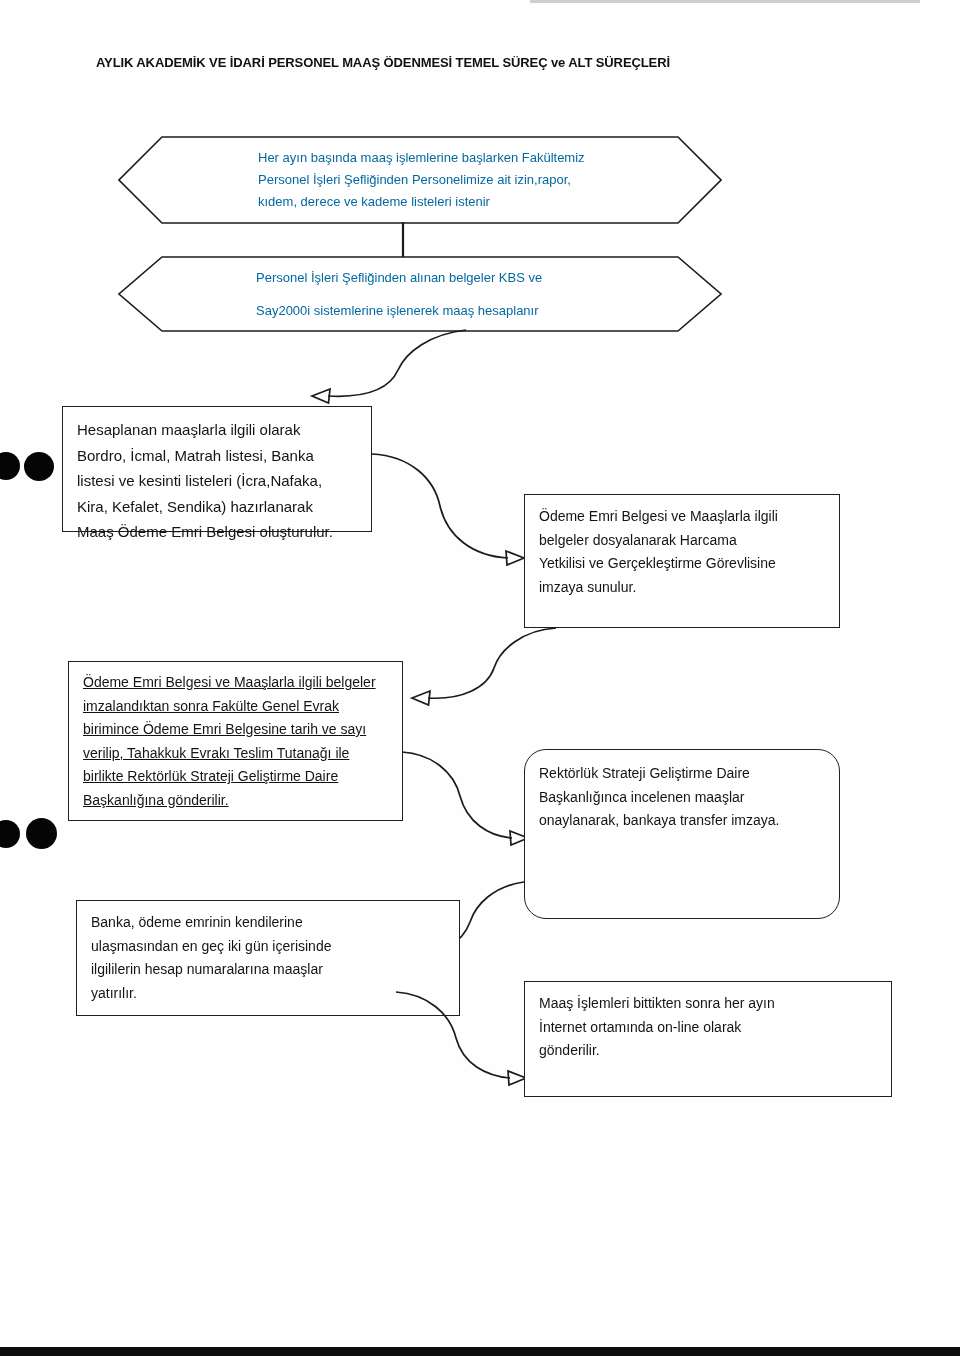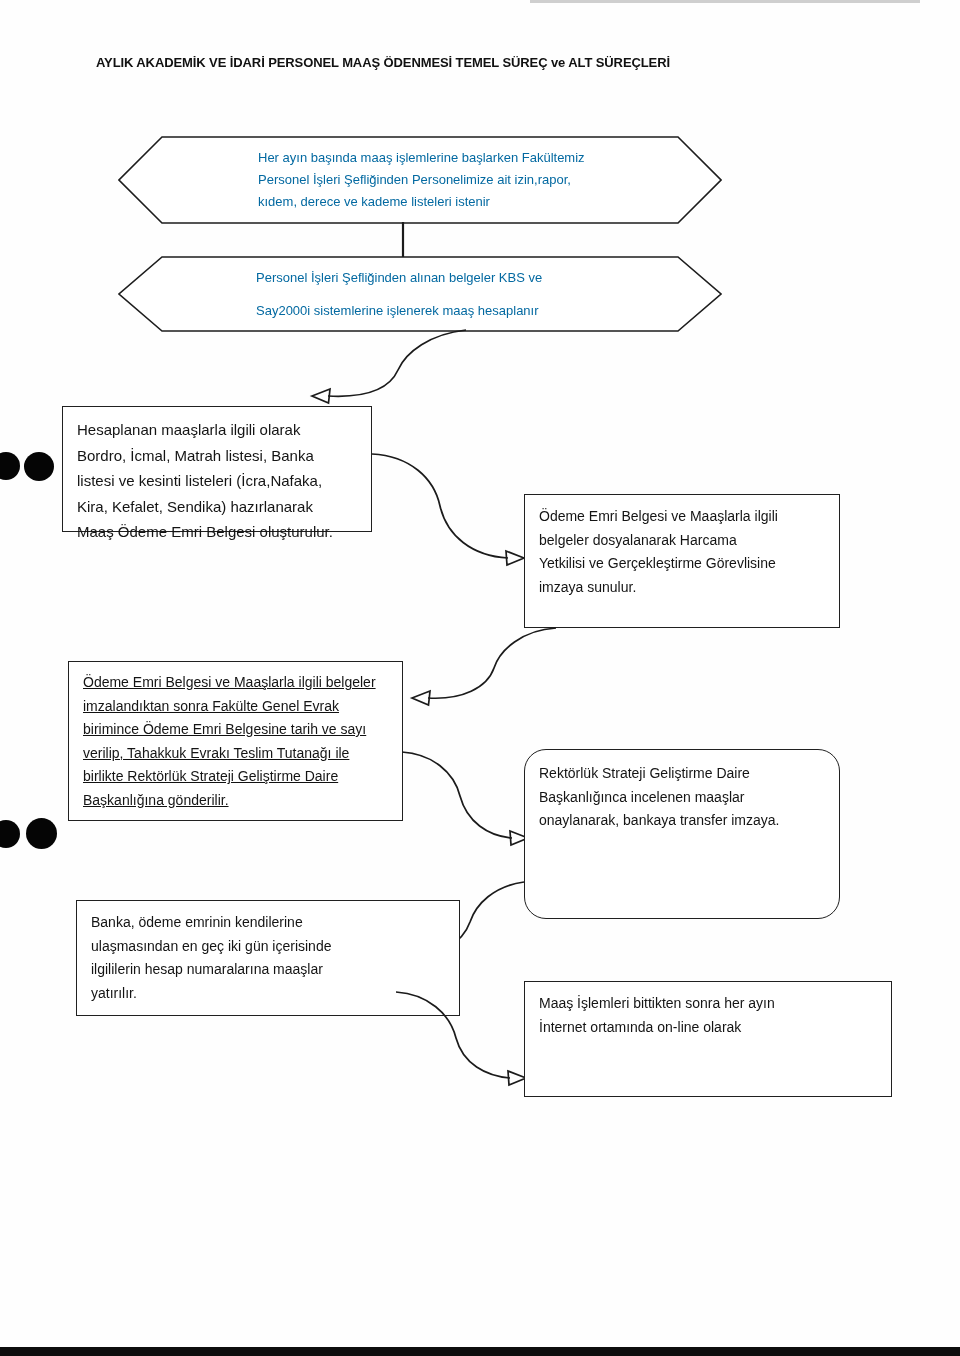--- a/index.html
+++ b/index.html
@@ -217,18 +217,19 @@
 
   <svg class="conn" style="left:392px; top:988px;" width="150" height="96">
     <path d="M4,4 C36,6 58,26 64,50 C71,76 94,88 118,90"></path>
     <path d="M134,90 L116,83 L117,97 Z" fill="#1b1b1b" stroke="none"></path>
   </svg>
 
   <div class="pbox b-md" style="left:524px; top:981px; width:368px; height:116px;">
     <div class="inner" style="padding-top:10px;">
       <div class="line">Maaş İşlemleri bittikten sonra her ayın</div>
       <div class="line">İnternet ortamında on-line olarak</div>
+      <div class="line">gönderilir.</div>
     </div>
   </div>
 
   <div id="scan-bottom-edge"></div>
 
 </div>
 
 </body></html>

